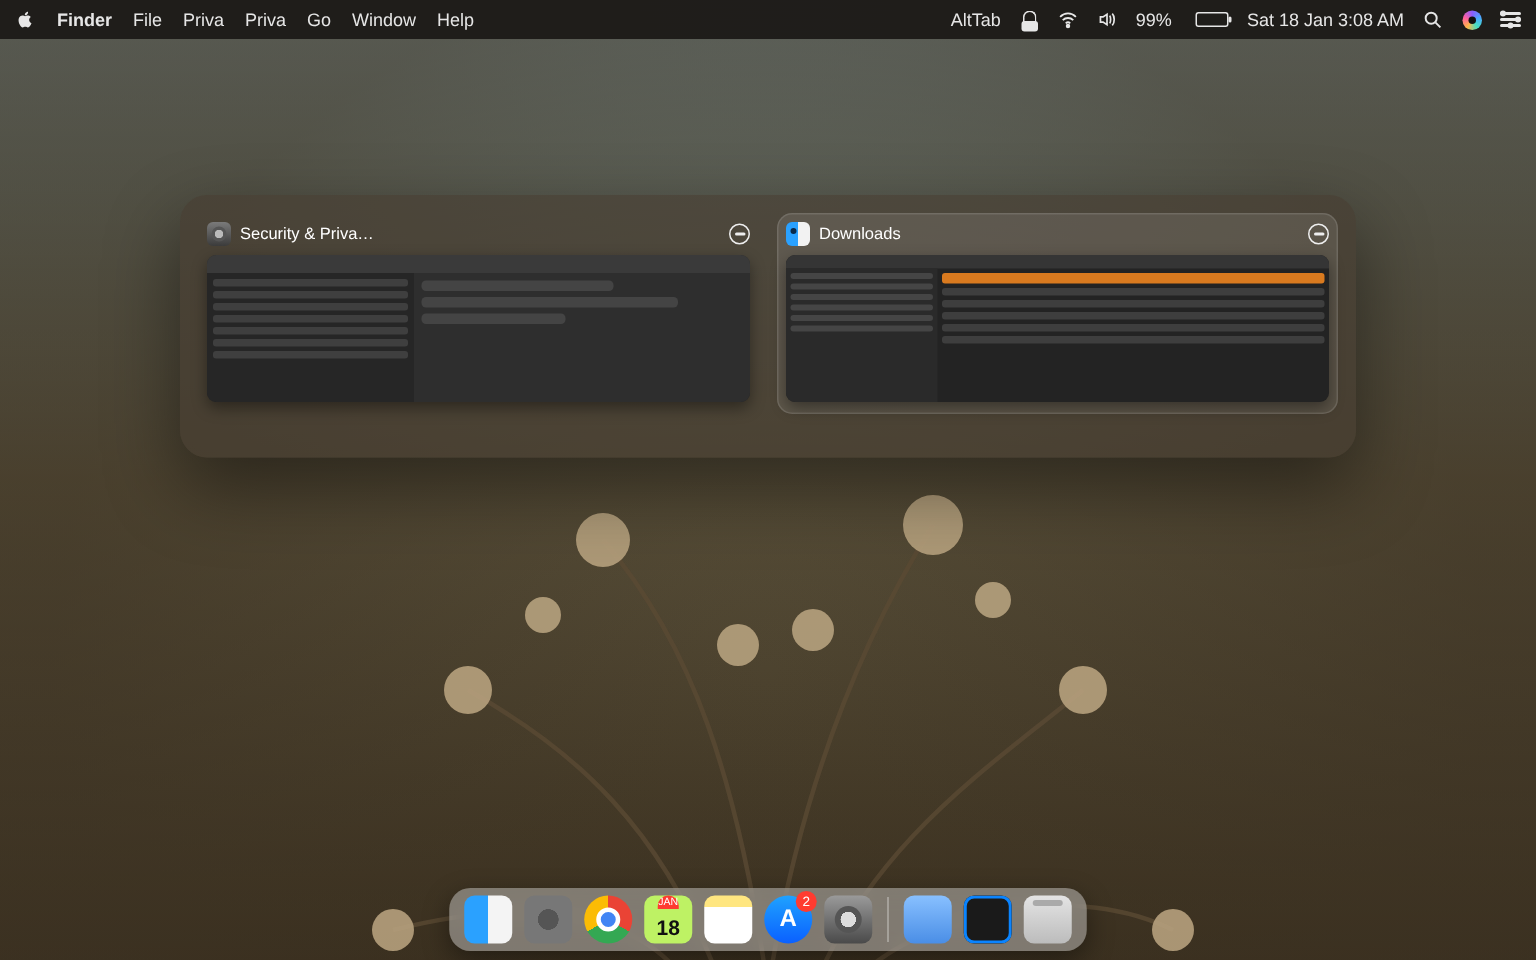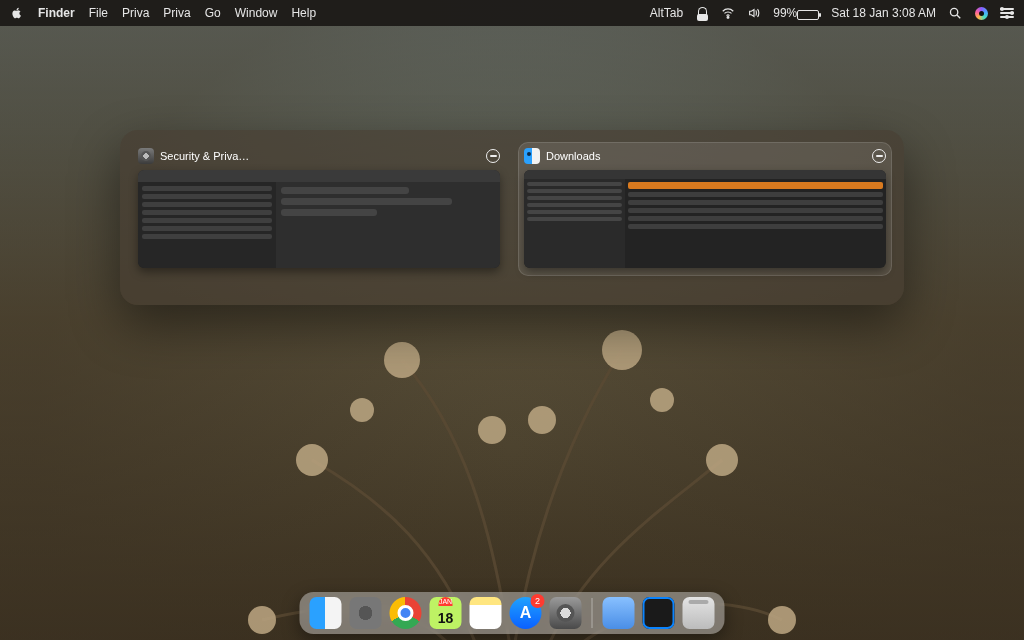--- a/index.html
+++ b/index.html
@@ -16,21 +16,21 @@
     background:rgba(26,24,22,0.92);
     display:flex; align-items:center; justify-content:space-between;
     padding:0 10px 0 10px; color:#e6e6e6; font-size:12px;
     z-index:10;
   }
   .menubar-left, .menubar-right { display:flex; align-items:center; gap:14px; }
   .menubar-left .app-name { font-weight:600; }
   .menubar-right { gap:12px; }
   .mb-ic { display:inline-flex; align-items:center; justify-content:center; width:14px; height:14px; }
   .apple-logo svg { width:12px; height:12px; fill:#e6e6e6; }
-  .battery { display:flex; align-items:flex-end; gap:0; }
+  .battery { display:flex; align-items:center; gap:16px; }
   .battery-body { width:22px; height:10px; border:1px solid #e6e6e6; border-radius:2px; position:relative; }
   .battery-body::after { content:""; position:absolute; right:-3px; top:2px; width:2px; height:4px; background:#e6e6e6; border-radius:1px; }
   .battery-fill { background:#e6e6e6; height:100%; width:98%; border-radius:1px; }
   .lock { width:9px; height:9px; border:1.2px solid #e6e6e6; border-bottom:none; border-radius:5px 5px 0 0; position:relative; top:-2px;}
   .lock::after{content:"";position:absolute; left:-2px; top:6px; width:11px; height:7px; background:#e6e6e6; border-radius:2px;}
   .wifi svg, .vol svg, .search svg, .siri svg, .cc svg, .menuextra svg { width:14px; height:14px; stroke:#e6e6e6; fill:none; }
   .siri-c{ width:13px;height:13px;border-radius:50%;background:conic-gradient(#8a5cff,#4aa8ff,#46e0c0,#ffb648,#ff5f9e,#8a5cff); display:flex;align-items:center;justify-content:center;}
   .siri-c::after{content:"";width:5px;height:5px;border-radius:50%;background:#111;}
   .cc-lines{display:flex;flex-direction:column;gap:2px;}
   .cc-lines span{display:block;width:14px;height:2px;background:#e6e6e6;border-radius:1px;position:relative;}

